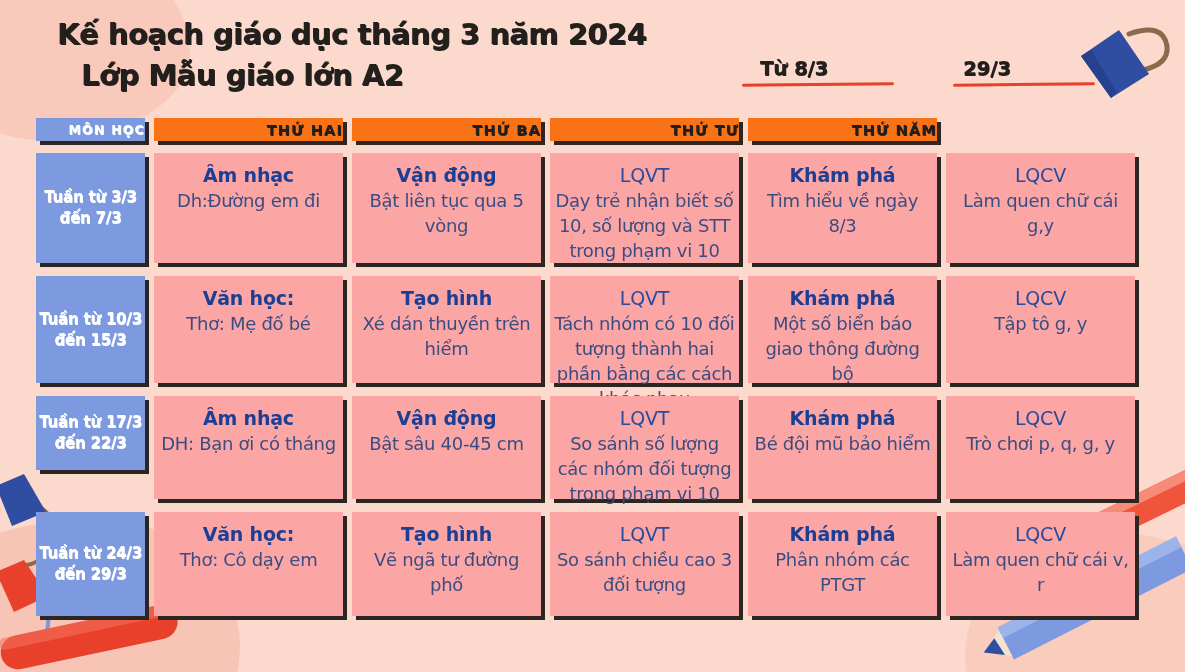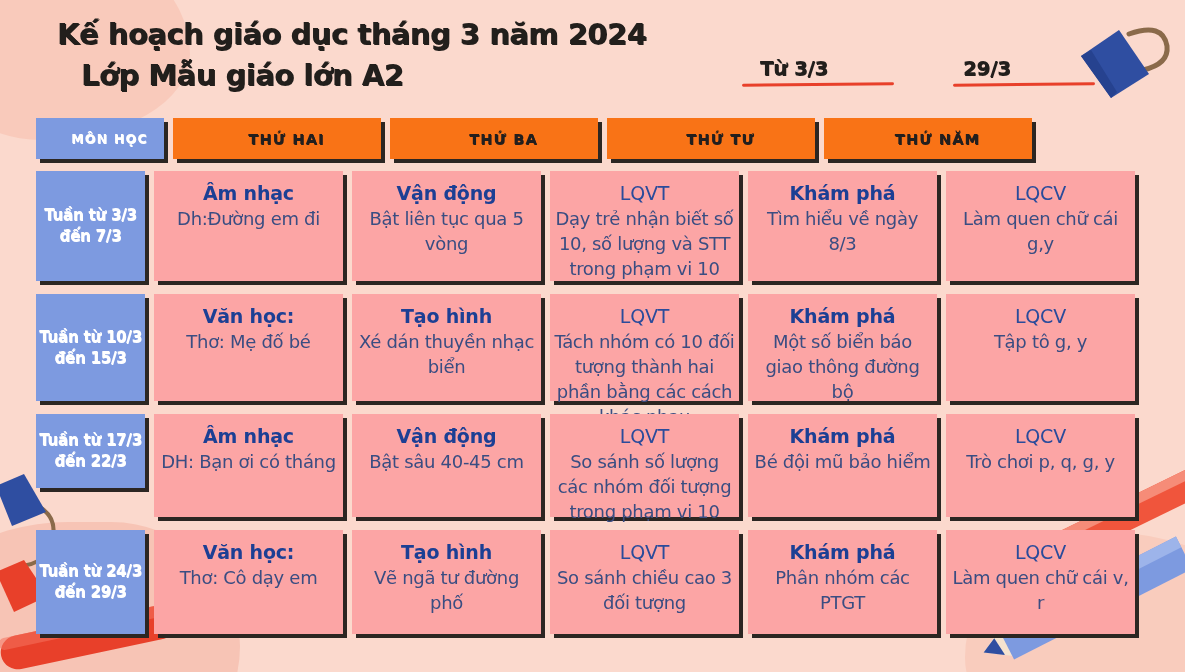--- a/index.html
+++ b/index.html
@@ -45,23 +45,22 @@
   #date-to .underline{width:142px;margin-left:-10px;}
 
   
   .grid{position:absolute;left:36px;top:118px;z-index:2;}
   .row{display:flex;}
   .hrow{margin-bottom:12px;}
   .cell{position:relative;margin-right:9px;}
   .cell:last-child{margin-right:0;}
 
   .hcell{
-    height:41px;display:flex;align-items:center;justify-content:center;
+    height:23px;display:flex;align-items:center;justify-content:flex-end;
     box-shadow:4px 4px 0 #2c2622;
-    padding-left:19px;
   }
   .hcell.subject{background:#7d9ae0;width:109px;}
   .hcell.day{background:#f97316;width:189px;}
   .hcell span{
     font-weight:bold;font-size:14.5px;letter-spacing:1.2px;
     text-shadow:0.6px 0.6px 0 currentColor;
   }
   .hcell.subject span{color:#ffffff;font-size:12.5px;}
   .hcell.day span{color:#231f1e;}
 
@@ -134,21 +133,21 @@
     </g>
   </svg>
 </div>
 
 <div class="title-wrap">
   <div class="title-line">Kế hoạch giáo dục tháng 3 năm 2024</div>
   <div class="title-line l2">Lớp  Mẫu giáo lớn A2</div>
 </div>
 
 <div class="daterange" id="date-from">
-  <div class="dtxt">Từ 3/3</div>
+  <div class="dtxt">Từ 8/3</div>
   <div class="underline"></div>
 </div>
 <div class="daterange" id="date-to">
   <div class="dtxt">29/3</div>
   <div class="underline"></div>
 </div>
 
 <div class="grid" id="schedule-grid">
     <div class="row hrow">
       <div class="cell">
@@ -223,21 +222,21 @@
       </div>
       <div class="cell">
         <div class="dcell" style="height: 107px;">
           <div class="ctitle">Văn học:</div>
           <div class="cbody">Thơ: Mẹ đố bé</div>
         </div>
       </div>
       <div class="cell">
         <div class="dcell" style="height: 107px;">
           <div class="ctitle">Tạo hình</div>
-          <div class="cbody">Xé dán thuyền nhạc biển</div>
+          <div class="cbody">Xé dán thuyền trên hiểm</div>
         </div>
       </div>
       <div class="cell">
         <div class="dcell" style="height: 107px;">
           <div class="ctitle light">LQVT</div>
           <div class="cbody">Tách nhóm có 10 đối tượng thành hai phần bằng các cách khác nhau</div>
         </div>
       </div>
       <div class="cell">
         <div class="dcell" style="height: 107px;">

